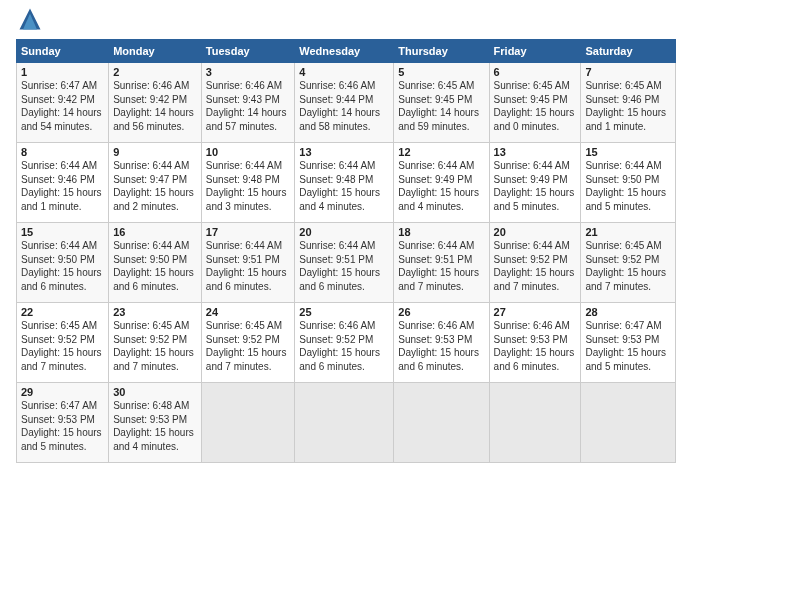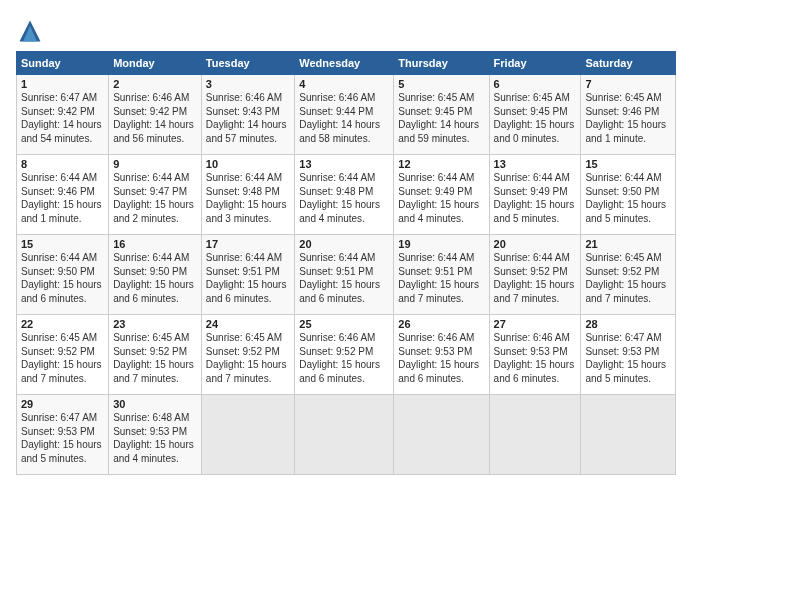--- a/index.html
+++ b/index.html
@@ -6,21 +6,21 @@
     body {
       font-family: Arial, sans-serif;
       background: #fff;
       width: 792px;
       height: 612px;
       overflow: hidden;
     }
     .page {
       width: 692px;
       height: 612px;
-      padding: 17px 16px;
+      padding: 5px 16px;
       background: #fff;
     }
     .header-row {
       display: flex;
       align-items: flex-start;
       justify-content: space-between;
       margin-bottom: 4px;
     }
     .logo {
       display: flex;
@@ -258,21 +258,21 @@
 and 6 minutes.</div>
           </td>
           <td>
             <span class="day-num">20</span>
             <div class="day-info" style="white-space: pre-line;">Sunrise: 6:44 AM
 Sunset: 9:51 PM
 Daylight: 15 hours
 and 6 minutes.</div>
           </td>
           <td>
-            <span class="day-num">19</span>
+            <span class="day-num">18</span>
             <div class="day-info" style="white-space: pre-line;">Sunrise: 6:44 AM
 Sunset: 9:51 PM
 Daylight: 15 hours
 and 7 minutes.</div>
           </td>
           <td>
             <span class="day-num">20</span>
             <div class="day-info" style="white-space: pre-line;">Sunrise: 6:44 AM
 Sunset: 9:52 PM
 Daylight: 15 hours

